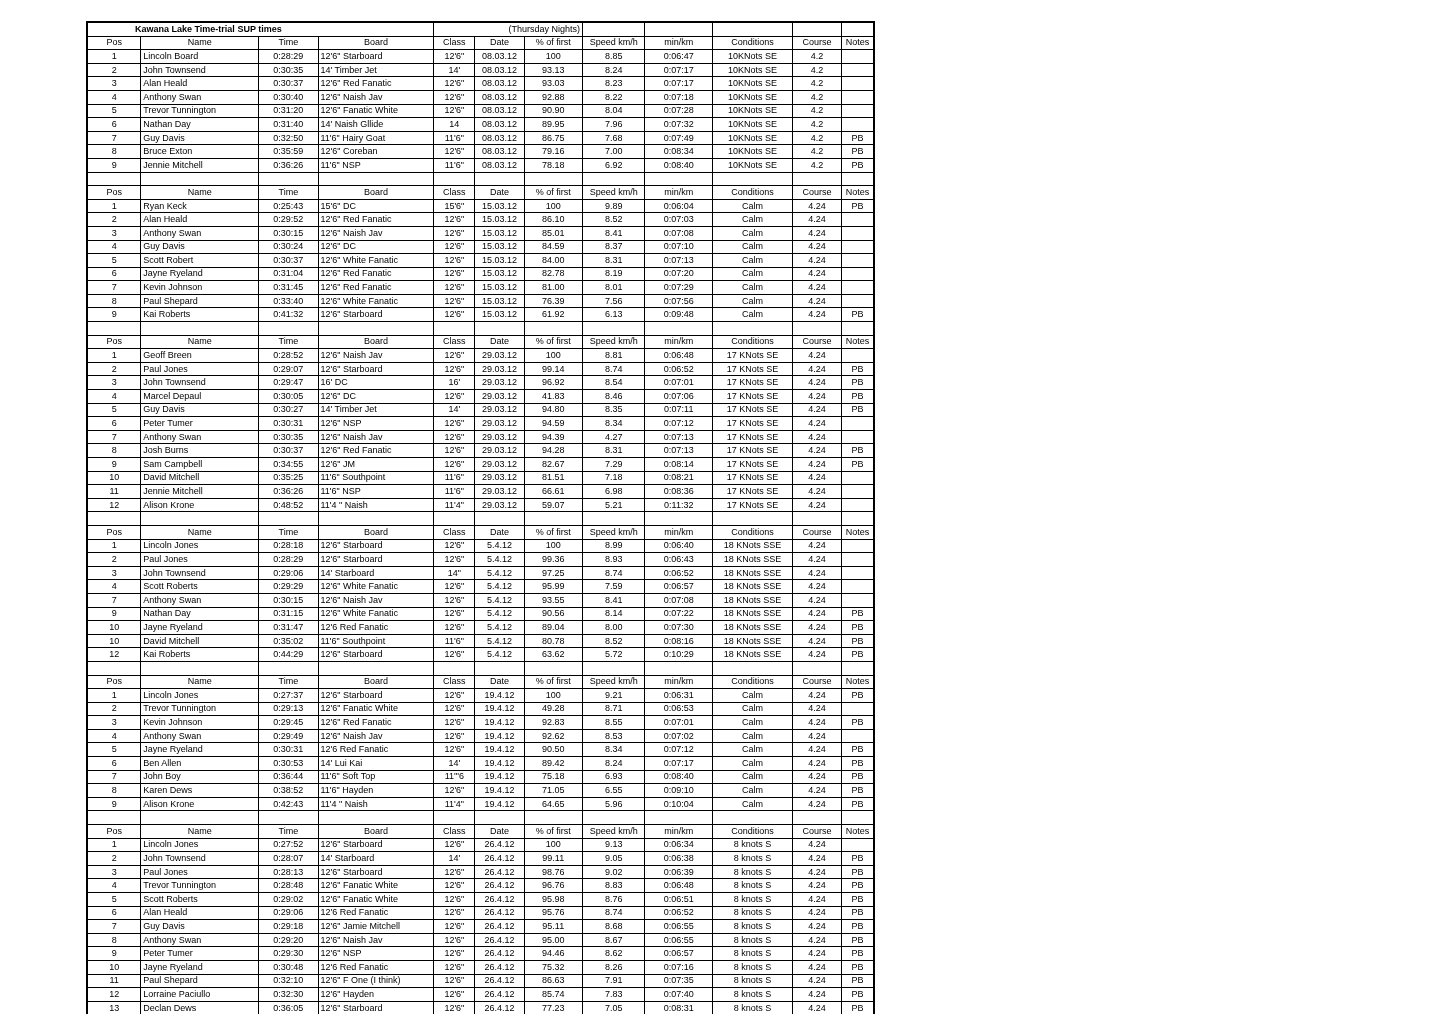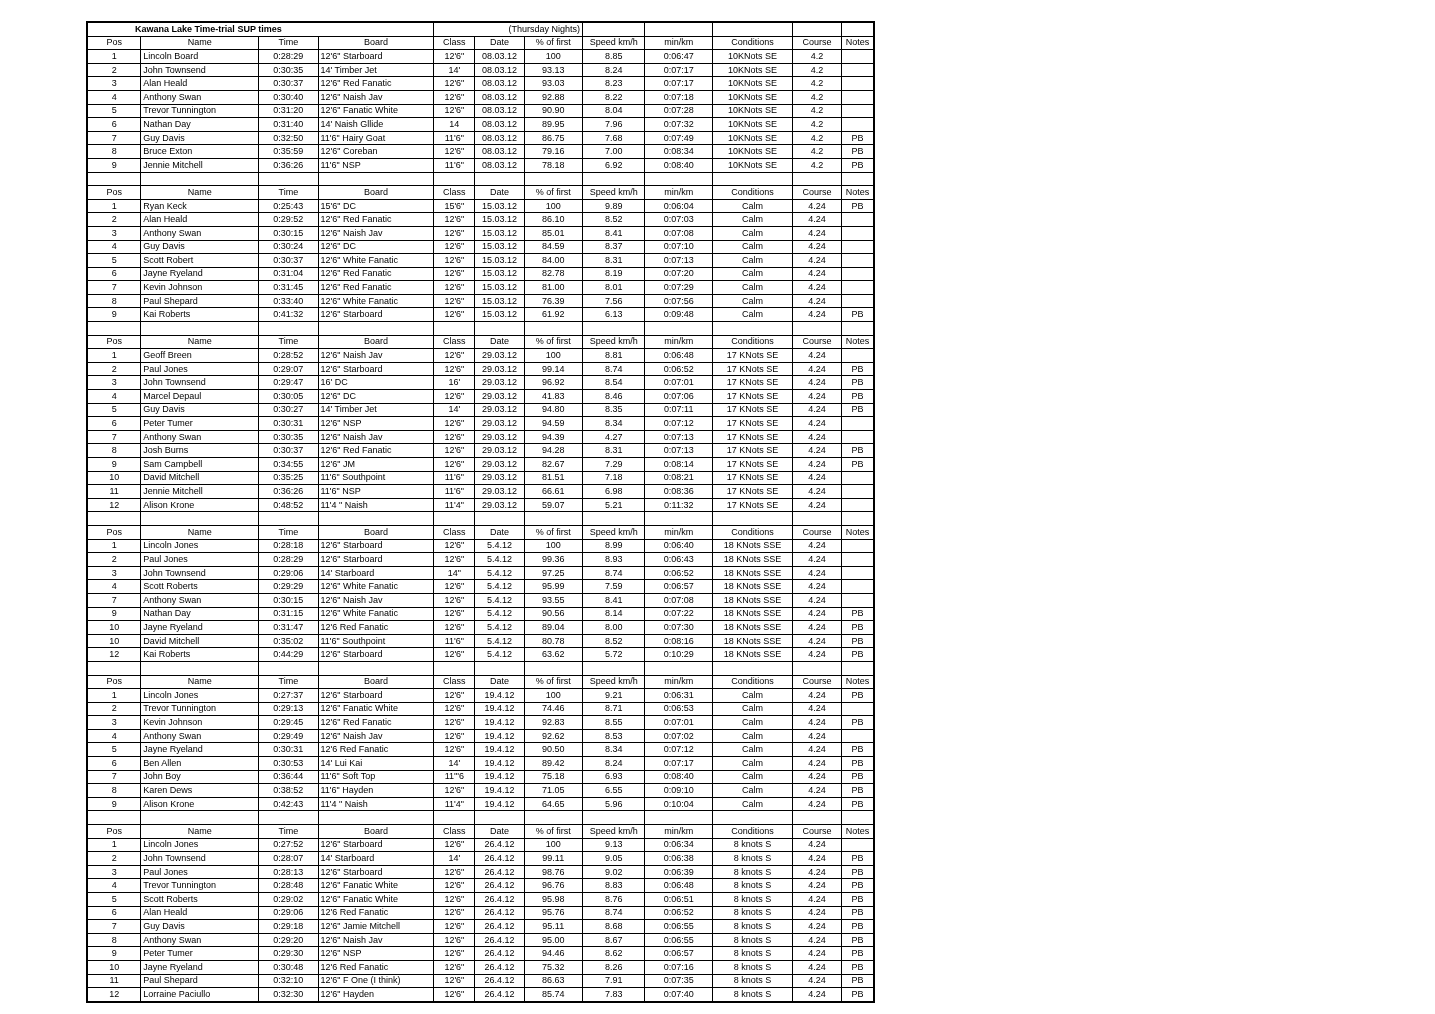--- a/index.html
+++ b/index.html
@@ -809,21 +809,21 @@
           <td class="course">4.24</td>
           <td class="notes">PB</td>
         </tr>
         <tr>
           <td class="pos">2</td>
           <td class="name">Trevor Tunnington</td>
           <td class="time">0:29:13</td>
           <td class="board">12'6" Fanatic White</td>
           <td class="cls">12'6"</td>
           <td class="date">19.4.12</td>
-          <td class="pct">74.46</td>
+          <td class="pct">49.28</td>
           <td class="speed">8.71</td>
           <td class="minkm">0:06:53</td>
           <td class="cond">Calm</td>
           <td class="course">4.24</td>
           <td class="notes"></td>
         </tr>
         <tr>
           <td class="pos">3</td>
           <td class="name">Kevin Johnson</td>
           <td class="time">0:29:45</td>
@@ -1110,15 +1110,29 @@
           <td class="board">12'6" Hayden</td>
           <td class="cls">12'6"</td>
           <td class="date">26.4.12</td>
           <td class="pct">85.74</td>
           <td class="speed">7.83</td>
           <td class="minkm">0:07:40</td>
           <td class="cond">8 knots S</td>
           <td class="course">4.24</td>
           <td class="notes">PB</td>
         </tr>
+        <tr>
+          <td class="pos">13</td>
+          <td class="name">Declan Dews</td>
+          <td class="time">0:36:05</td>
+          <td class="board">12'6" Starboard</td>
+          <td class="cls">12'6"</td>
+          <td class="date">26.4.12</td>
+          <td class="pct">77.23</td>
+          <td class="speed">7.05</td>
+          <td class="minkm">0:08:31</td>
+          <td class="cond">8 knots S</td>
+          <td class="course">4.24</td>
+          <td class="notes">PB</td>
+        </tr>
       </tbody>
   </table>
 </div>
 
 </body></html>

